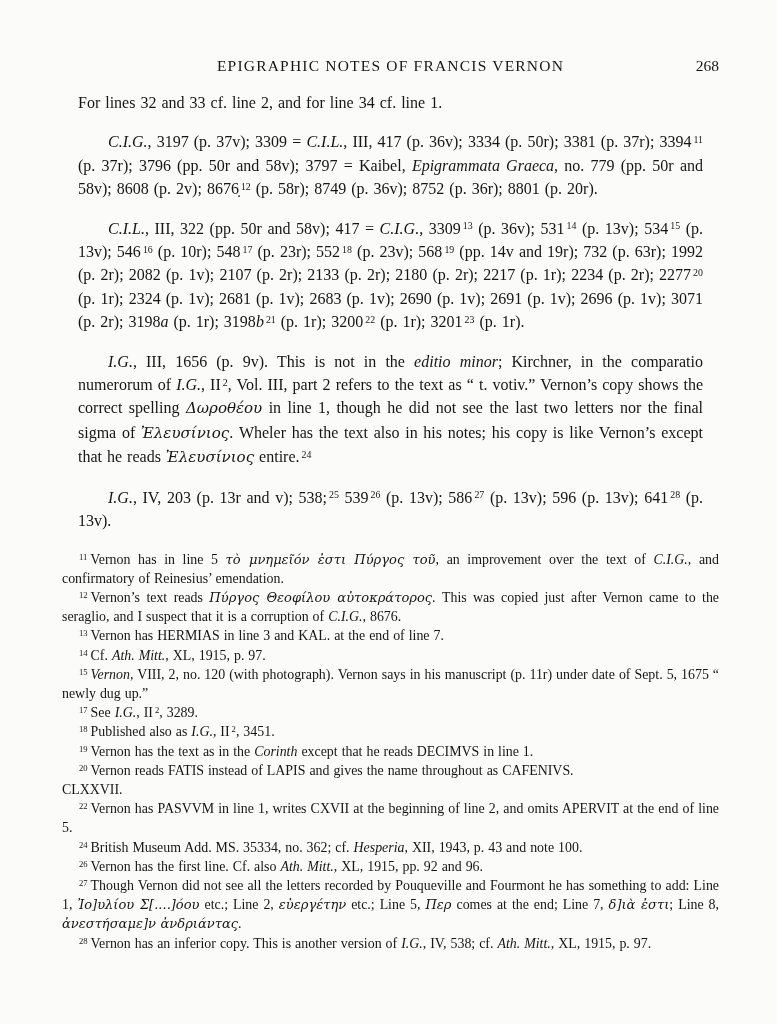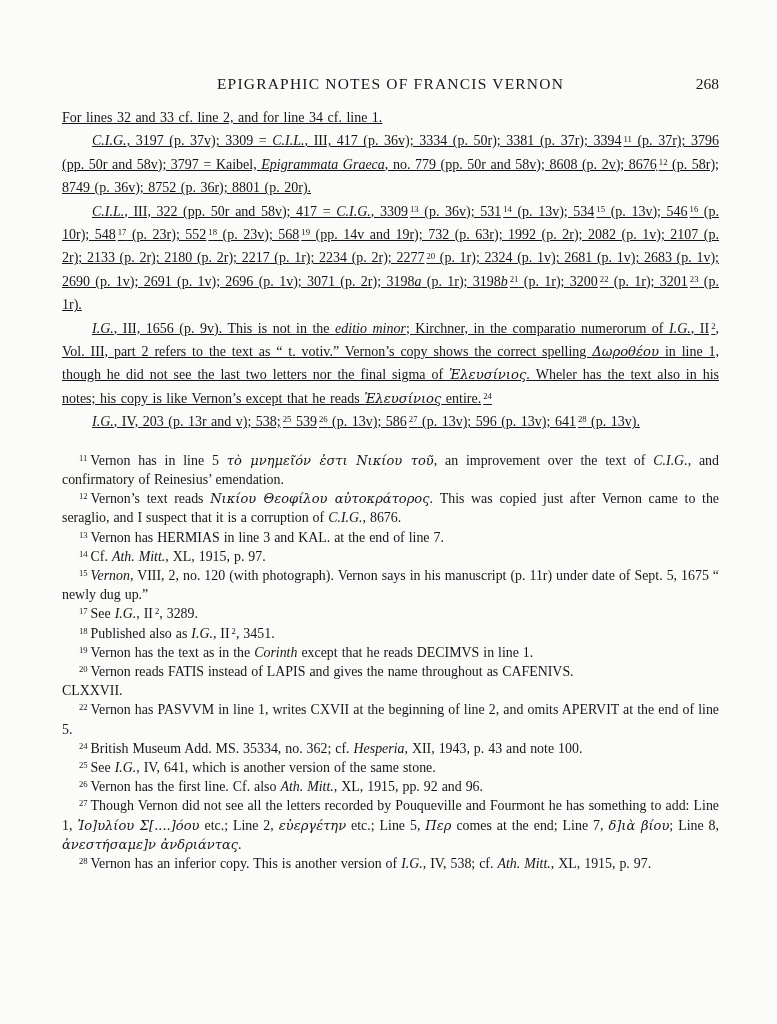--- a/index.html
+++ b/index.html
@@ -24,34 +24,32 @@
     position: relative;
     height: 18px;
     margin-bottom: 13px;
   }
   .running-title {
     display: block;
     text-align: center;
     font-size: 15.5px;
     letter-spacing: 1.2px;
     white-space: nowrap;
-    margin-top: 18px;
   }
   .page-number {
     position: absolute;
     right: 0; top: 0;
     font-size: 15.5px;
   }
   .body-text p {
-    margin: 0;
-    font-size: 14px;
+    margin: 16px;
+    font-size: 16px;
     line-height: 23.4px;
     text-align: justify;
     word-spacing: 1px;
-    text-decoration: underline;
   }
   .body-text p.indent { text-indent: 30px; }
   sup {
     font-size: 62%;
     line-height: 0;
     vertical-align: 0.45em;
     letter-spacing: 0;
     margin-left: 2px;
   }
   i.g {
@@ -87,31 +85,30 @@
       <span class="page-number">268</span>
     </div>
     <div class="body-text">
         <p class="">For lines 32 and 33 cf. line 2, and for line 34 cf. line 1.</p>
         <p class="indent"><i>C.I.G.</i>, 3197 (p. 37v); 3309 = <i>C.I.L.</i>, III, 417 (p. 36v); 3334 (p. 50r); 3381 (p. 37r); 3394<sup>11</sup> (p. 37r); 3796 (pp. 50r and 58v); 3797 = Kaibel, <i>Epigrammata Graeca</i>, no. 779 (pp. 50r and 58v); 8608 (p. 2v); 8676̣<sup>12</sup> (p. 58r); 8749 (p. 36v); 8752 (p. 36r); 8801 (p. 20r).</p>
         <p class="indent"><i>C.I.L.</i>, III, 322 (pp. 50r and 58v); 417 = <i>C.I.G.</i>, 3309<sup>13</sup> (p. 36v); 531<sup>14</sup> (p. 13v); 534<sup>15</sup> (p. 13v); 546<sup>16</sup> (p. 10r); 548<sup>17</sup> (p. 23r); 552<sup>18</sup> (p. 23v); 568<sup>19</sup> (pp. 14v and 19r); 732 (p. 63r); 1992 (p. 2r); 2082 (p. 1v); 2107 (p. 2r); 2133 (p. 2r); 2180 (p. 2r); 2217 (p. 1r); 2234 (p. 2r); 2277<sup>20</sup> (p. 1r); 2324 (p. 1v); 2681 (p. 1v); 2683 (p. 1v); 2690 (p. 1v); 2691 (p. 1v); 2696 (p. 1v); 3071 (p. 2r); 3198<i>a</i> (p. 1r); 3198<i>b</i><sup>21</sup> (p. 1r); 3200<sup>22</sup> (p. 1r); 3201<sup>23</sup> (p. 1r).</p>
         <p class="indent"><i>I.G.</i>, III, 1656 (p. 9v). This is not in the <i>editio minor</i>; Kirchner, in the comparatio numerorum of <i>I.G.</i>, II<sup>2</sup>, Vol. III, part 2 refers to the text as “ t. votiv.” Vernon’s copy shows the correct spelling <i class="g">Δωροθέου</i> in line 1, though he did not see the last two letters nor the final sigma of <i class="g">Ἐλευσίνιος</i>. Wheler has the text also in his notes; his copy is like Vernon’s except that he reads <i class="g">Ἐλευσίνιος</i> entire.<sup>24</sup></p>
         <p class="indent"><i>I.G.</i>, IV, 203 (p. 13r and v); 538;<sup>25</sup> 539<sup>26</sup> (p. 13v); 586<sup>27</sup> (p. 13v); 596 (p. 13v); 641<sup>28</sup> (p. 13v).</p>
       </div>
     <div class="footnotes">
-        <p class="fn"><sup class="fn-num">11</sup>Vernon has in line 5 <i class="g">τὸ μνημεῖόν ἐστι Νικίου τοῦ</i>, an improvement over the text of <i>C.I.G.</i>, and confirmatory of Reinesius’ emendation.</p>
-        <p class="fn"><sup class="fn-num">12</sup>Vernon’s text reads <i class="g">Νικίου Θεοφίλου αὐτοκράτορος</i>. This was copied just after Vernon came to the seraglio, and I suspect that it is a corruption of <i>C.I.G.</i>, 8676.</p>
+        <p class="fn"><sup class="fn-num">11</sup>Vernon has in line 5 <i class="g">τὸ μνημεῖόν ἐστι Πύργος τοῦ</i>, an improvement over the text of <i>C.I.G.</i>, and confirmatory of Reinesius’ emendation.</p>
+        <p class="fn"><sup class="fn-num">12</sup>Vernon’s text reads <i class="g">Πύργος Θεοφίλου αὐτοκράτορος</i>. This was copied just after Vernon came to the seraglio, and I suspect that it is a corruption of <i>C.I.G.</i>, 8676.</p>
         <p class="fn"><sup class="fn-num">13</sup>Vernon has HERMIAS in line 3 and KAL. at the end of line 7.</p>
         <p class="fn"><sup class="fn-num">14</sup>Cf. <i>Ath. Mitt.</i>, XL, 1915, p. 97.</p>
         <p class="fn"><sup class="fn-num">15</sup><i>Vernon</i>, VIII, 2, no. 120 (with photograph). Vernon says in his manuscript (p. 11r) under date of Sept. 5, 1675 “ newly dug up.”</p>
         <p class="fn"><sup class="fn-num">17</sup>See <i>I.G.</i>, II<sup>2</sup>, 3289.</p>
         <p class="fn"><sup class="fn-num">18</sup>Published also as <i>I.G.</i>, II<sup>2</sup>, 3451.</p>
         <p class="fn"><sup class="fn-num">19</sup>Vernon has the text as in the <i>Corinth</i> except that he reads DECIMVS in line 1.</p>
         <p class="fn"><sup class="fn-num">20</sup>Vernon reads FATIS instead of LAPIS and gives the name throughout as CAFENIVS.</p>
         <div class="fn-center">CLXXVII.</div>
         <p class="fn"><sup class="fn-num">22</sup>Vernon has PASVVM in line 1, writes CXVII at the beginning of line 2, and omits APERVIT at the end of line 5.</p>
         <p class="fn"><sup class="fn-num">24</sup>British Museum Add. MS. 35334, no. 362; cf. <i>Hesperia</i>, XII, 1943, p. 43 and note 100.</p>
-        <p class="fn"><sup class="fn-num">25</sup>See <i>I.G.</i>, IV, 641, which is another version of the same stone.</p>
         <p class="fn"><sup class="fn-num">26</sup>Vernon has the first line. Cf. also <i>Ath. Mitt.</i>, XL, 1915, pp. 92 and 96.</p>
-        <p class="fn"><sup class="fn-num">27</sup>Though Vernon did not see all the letters recorded by Pouqueville and Fourmont he has something to add: Line 1, <i class="g">Ἰο]υλίου Σ[....]όου</i> etc.; Line 2, <i class="g">εὐεργέτην</i> etc.; Line 5, <i class="g">Περ</i> comes at the end; Line 7, <i class="g">δ]ιὰ βίου</i>; Line 8, <i class="g">ἀνεστήσαμε]ν ἀνδριάντας</i>.</p>
+        <p class="fn"><sup class="fn-num">27</sup>Though Vernon did not see all the letters recorded by Pouqueville and Fourmont he has something to add: Line 1, <i class="g">Ἰο]υλίου Σ[....]όου</i> etc.; Line 2, <i class="g">εὐεργέτην</i> etc.; Line 5, <i class="g">Περ</i> comes at the end; Line 7, <i class="g">δ]ιὰ ἐστι</i>; Line 8, <i class="g">ἀνεστήσαμε]ν ἀνδριάντας</i>.</p>
         <p class="fn"><sup class="fn-num">28</sup>Vernon has an inferior copy. This is another version of <i>I.G.</i>, IV, 538; cf. <i>Ath. Mitt.</i>, XL, 1915, p. 97.</p>
       </div>
   </div>
 </div>
 
 </body></html>

